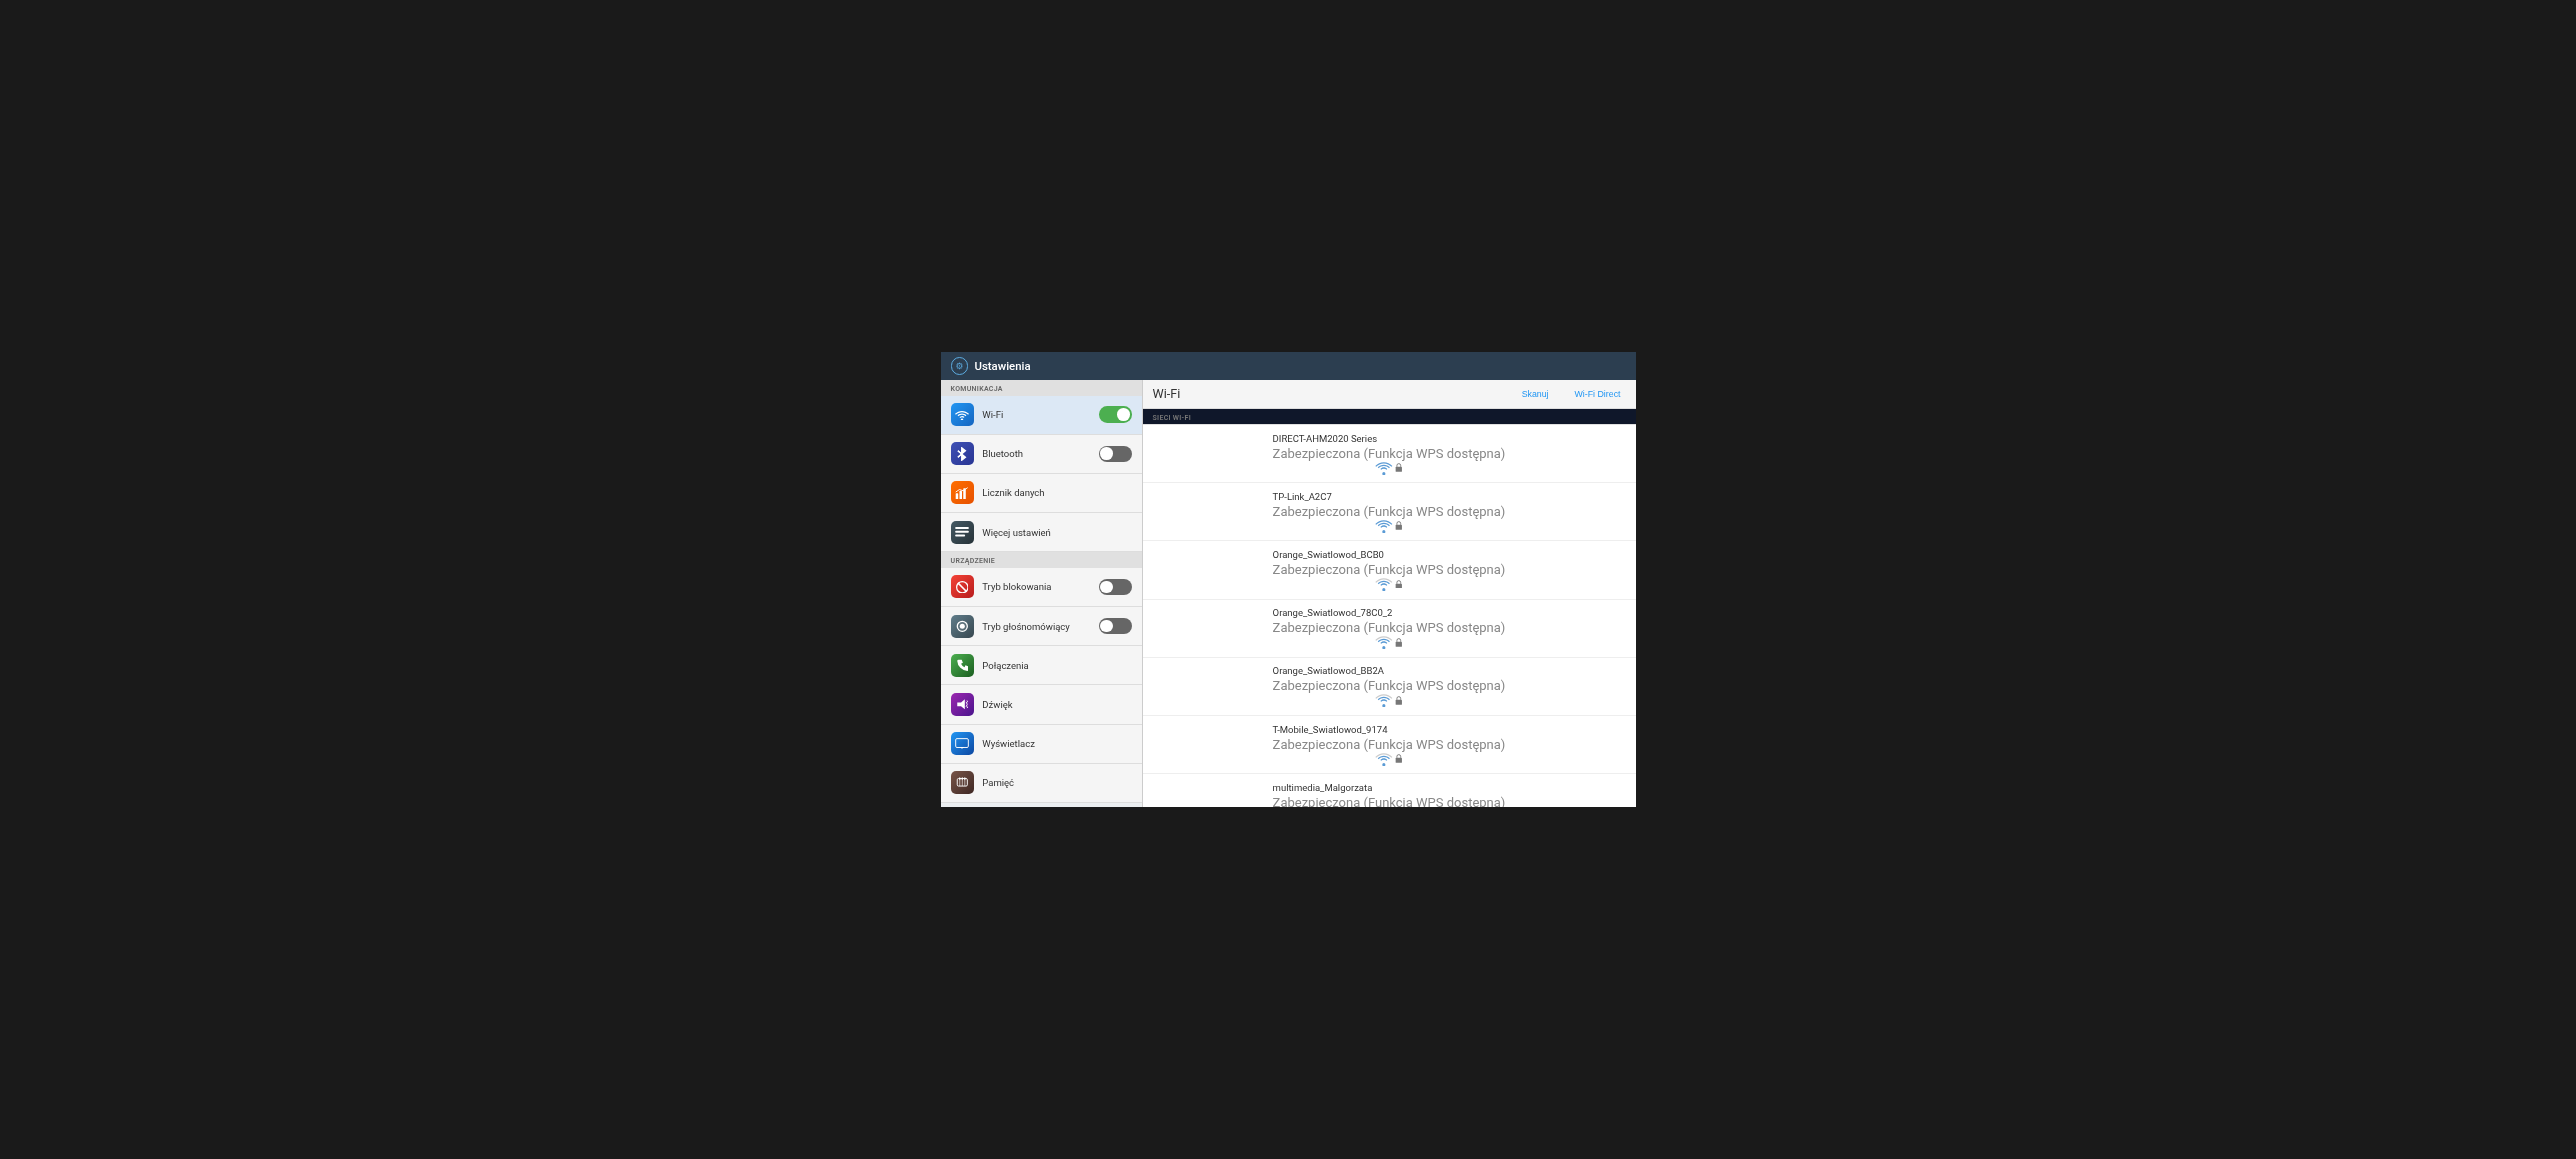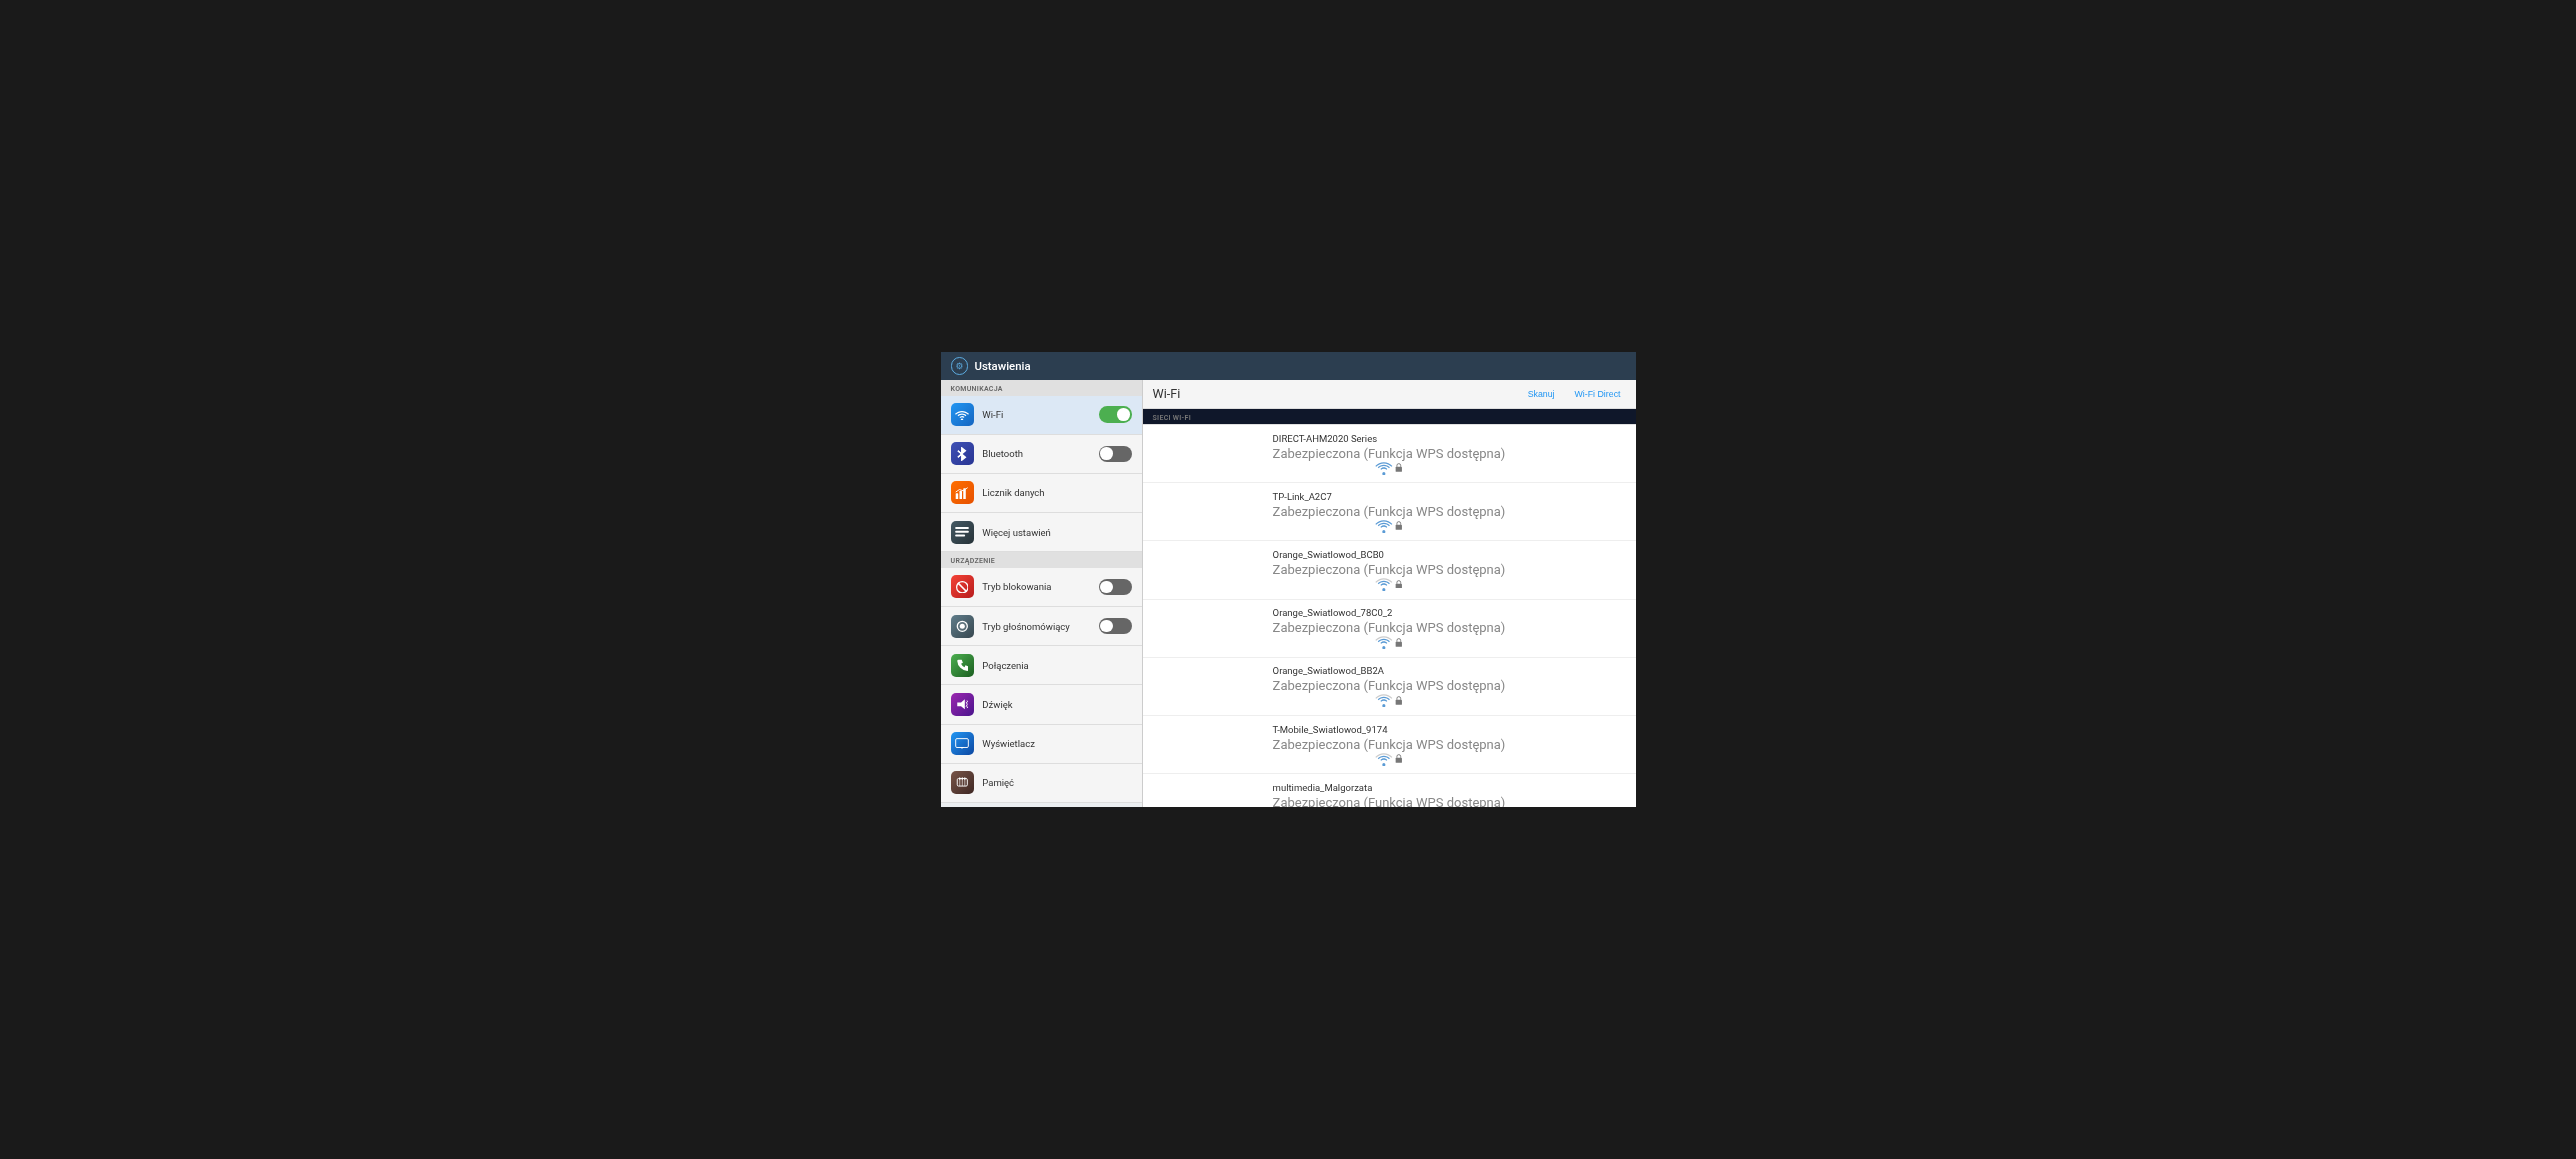--- a/index.html
+++ b/index.html
@@ -144,21 +144,21 @@
       background: #f5f5f5;
       border-bottom: 0.6px solid #ddd;
     }
     .wifi-title {
       font-size: 12.6px;
       color: #333;
       font-weight: 400;
     }
     .wifi-actions {
       display: flex;
-      gap: 10px;
+      gap: 16px;
       margin-left: 45px;
     }
     .wifi-action-btn {
       font-size: 8.8px;
       color: #2196F3;
       cursor: pointer;
       padding: 2.5px 5px;
       background: none;
       border: none;
     }

